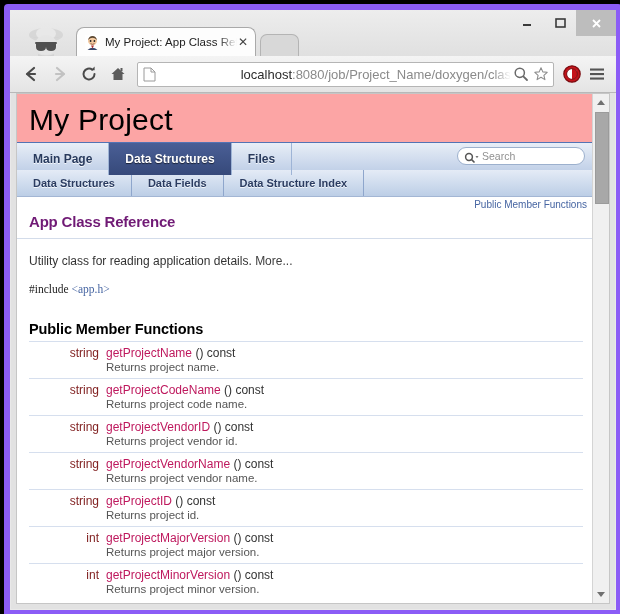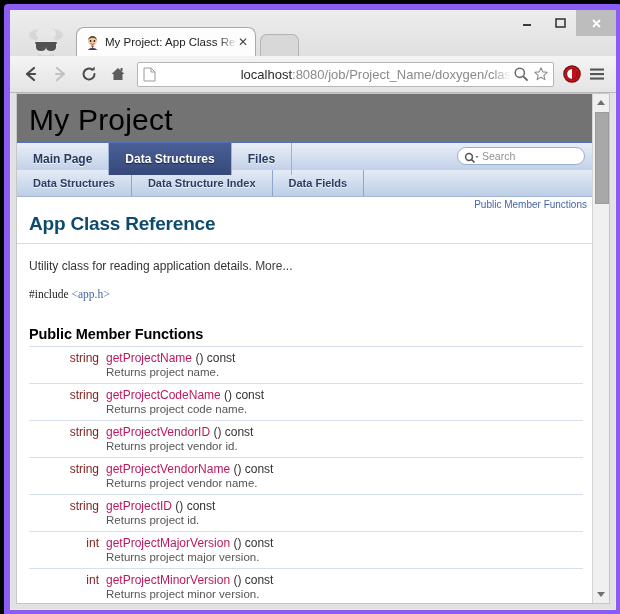--- a/index.html
+++ b/index.html
@@ -88,21 +88,21 @@
   .menubtn{width:26px;height:26px;display:flex;align-items:center;justify-content:center;margin-right:6px;}
 
   
   #viewport{
     position:absolute;left:6px;top:83px;right:6px;bottom:6px;
     background:#fff;border:1px solid #c6c6c6;overflow:hidden;
   }
   #page{position:absolute;left:0;top:0;right:16px;bottom:0;overflow:hidden;background:#fff;}
 
   
-  #titlearea{padding:6px 0 2px 12px;background:#737373;}
+  #titlearea{padding:6px 0 2px 12px;background:#fca5a5;}
   #projectname{
     font-size:30px;color:#000;font-weight:normal;letter-spacing:.2px;
     font-family:"Liberation Sans",sans-serif;line-height:40px;
   }
 
   
   .tabsbar{
     background:linear-gradient(#e8eef7,#c2d1e8);
     border-top:1px solid #5373b4;
     height:27px;display:flex;align-items:stretch;position:relative;
@@ -147,21 +147,21 @@
     text-align:right;padding:2px 6px 1px 0;font-size:10px;color:#4665a2;
     background:#fff;
   }
   #summary a{color:#4665a2;text-decoration:none;}
 
   
   #headertitle{
     padding:2px 0 8px 12px;background:#fff;
     border-bottom:1px solid #d3dcea;
   }
-  #headertitle .ttl{font-size:19px;font-weight:bold;color:#0c4a6e;letter-spacing:-.2px;}
+  #headertitle .ttl{font-size:15px;font-weight:bold;color:#701a75;letter-spacing:-.2px;}
 
   
   #contents{padding:0 10px 0 12px;background:#fff;}
   .brief{font-size:12px;color:#333;margin:14px 0 0 0;line-height:16px;}
   .brief a{color:#404040;text-decoration:none;}
   .incl{
     font-family:Liberation Serif, serif;font-size:11.5px;color:#222;
     margin:14px 0 0 0;
   }
   .incl .hdr{color:#4665a2;}
@@ -348,22 +348,22 @@
               <path d="M7.5 7.5 L10 10" stroke="#555" stroke-width="1.7" stroke-linecap="round"></path>
               <path d="M11.5 4 L14.5 4 L13 6.3 z" fill="#777"></path>
             </svg>
           </span>
           <span class="sph">Search</span>
         </div>
       </div>
 
       <div class="subbar">
         <div class="sb">Data Structures</div>
+        <div class="sb">Data Fields</div>
         <div class="sb">Data Structure Index</div>
-        <div class="sb">Data Fields</div>
         <div class="sb spacer"></div>
       </div>
 
       <div id="summary">
         <a href="#">Public Member Functions</a>
       </div>
 
       <div id="headertitle">
         <div class="ttl">App Class Reference</div>
       </div>

